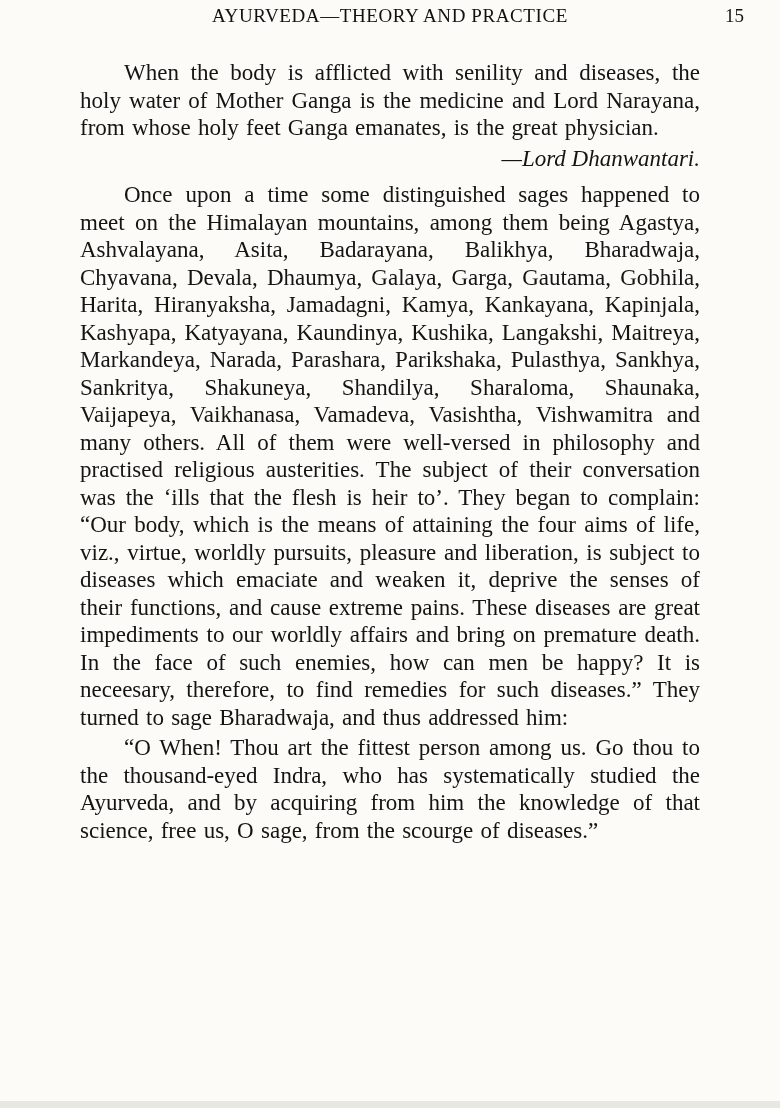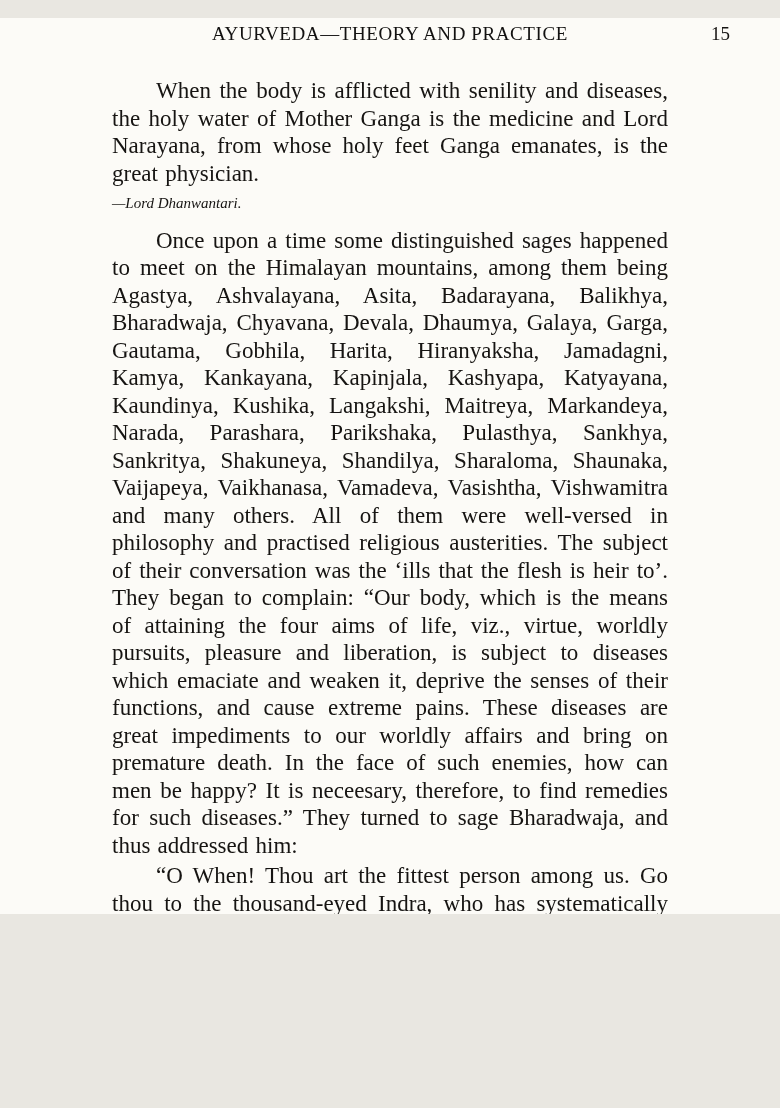--- a/index.html
+++ b/index.html
@@ -3,22 +3,22 @@
 <meta charset="utf-8">
 <style>
   html, body {
     margin: 0;
     padding: 0;
     background: #e9e7e1;
   }
   .page {
     position: relative;
     width: 780px;
-    height: 896px;
-    margin: 18px auto;
+    height: 1101px;
+    margin: 0 auto;
     background: #fcfbf7;
     color: #161412;
     font-family: "Liberation Serif", "DejaVu Serif", serif;
     box-sizing: border-box;
     overflow: hidden;
   }
   .page-header {
     position: relative;
     padding-top: 5px;
     height: 26px;
@@ -26,42 +26,42 @@
   .running-title {
     display: block;
     text-align: center;
     font-size: 19px;
     letter-spacing: 0.6px;
     color: #121110;
   }
   .page-number {
     position: absolute;
     top: 5px;
-    right: 50px;
+    right: 36px;
     font-size: 19px;
   }
   .page-body {
-    padding: 0 112px;
+    padding: 0 80px;
     margin-top: 28px;
   }
   .para {
     margin: 0 0 3px 0;
     font-size: 23px;
     line-height: 27.5px;
     text-align: justify;
     word-spacing: 1.5px;
   }
   .indent {
     text-indent: 44px;
   }
   .attribution {
     margin: 0 0 9px 0;
-    font-size: 15px;
+    font-size: 23px;
     line-height: 27.5px;
-    text-align: left;
+    text-align: right;
     font-style: italic;
   }
 </style>
 </head>
 <body>
 
 <div class="page">
 
   <header class="page-header">
     <span class="running-title">AYURVEDA—THEORY AND PRACTICE</span>

